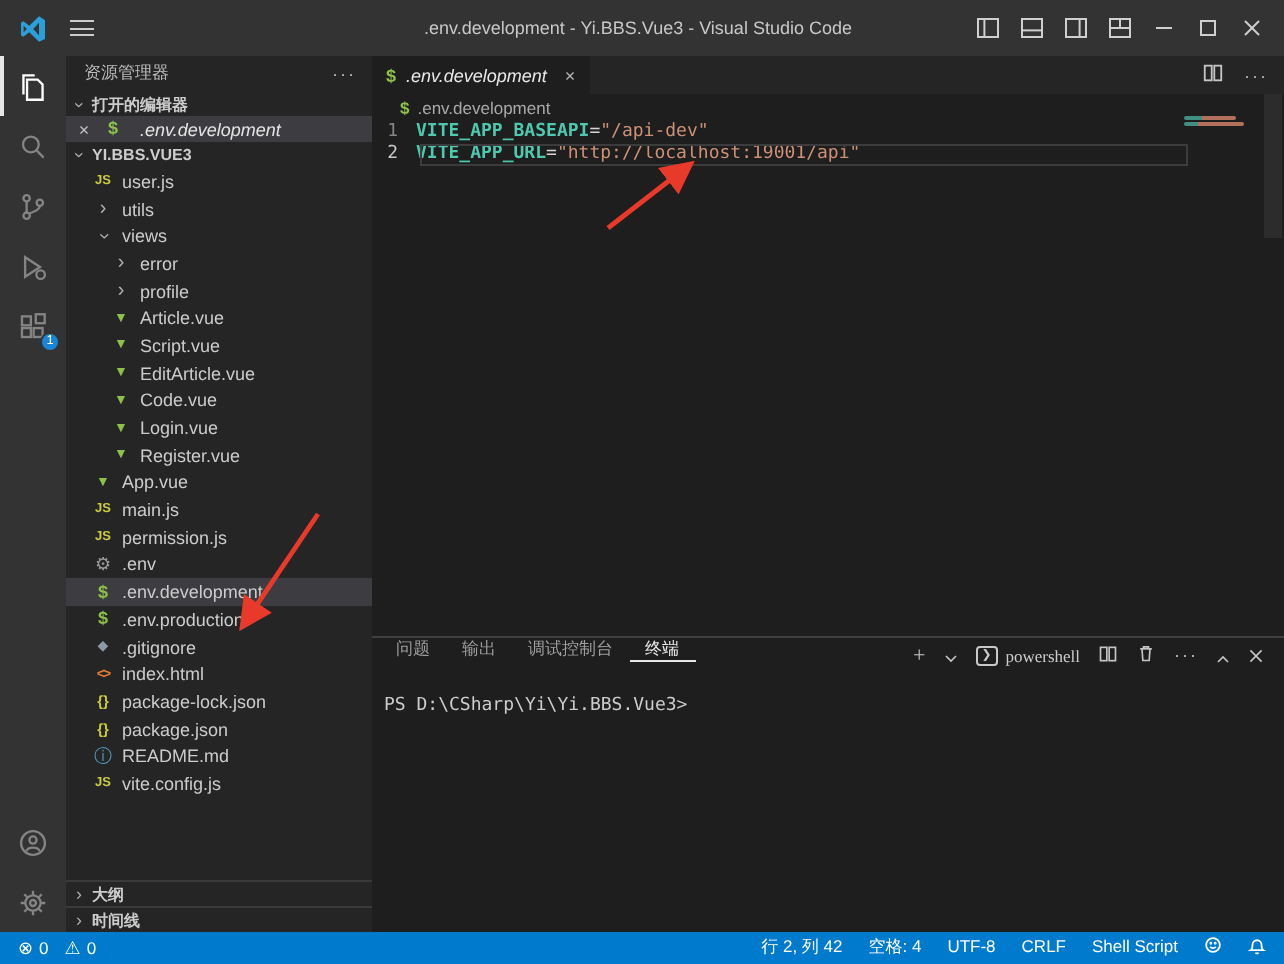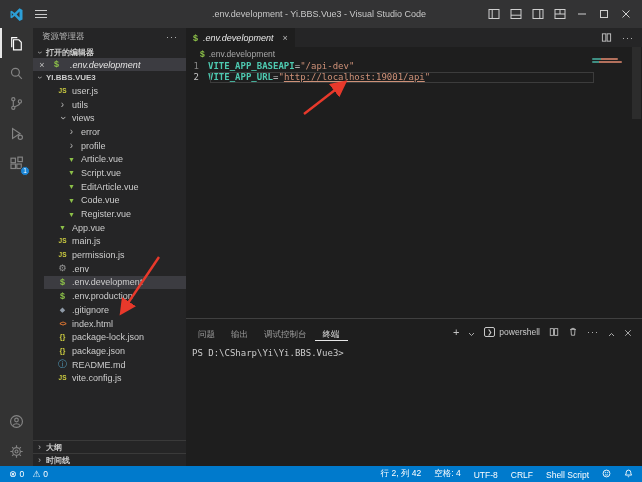--- a/index.html
+++ b/index.html
@@ -35,21 +35,21 @@
   
   .sidebar{position:absolute;left:33px;top:28px;width:153px;bottom:16px;background:#252526;overflow:hidden;}
   .sb-title{height:18px;display:flex;align-items:center;padding:0 8px 0 9px;font-size:8.5px;color:#bbbbbb;}
   .sb-title .more{margin-left:auto;font-size:9px;color:#c5c5c5;letter-spacing:1px;}
   .sb-sec{height:12px;display:flex;align-items:center;font-size:8px;font-weight:bold;color:#cccccc;padding-left:2px;gap:2px;}
   .chevg{display:inline-block;width:9px;text-align:center;font-size:9px;font-weight:normal;color:#b0b0b0;line-height:1;}
   .chevg.open{transform:rotate(90deg);}
   .oe-item{height:13px;display:flex;align-items:center;background:#3c3c41;font-size:9px;padding-left:5px;gap:4px;}
   .oe-close{color:#c0c0c0;font-size:9px;width:8px;text-align:center;}
   .oe-item .lbl{font-style:italic;color:#e4e4e4;}
-  .tree{margin-top:1px;padding-left:11px;}
+  .tree{margin-top:1px;}
   .trow{height:13.7px;display:flex;align-items:center;font-size:9px;color:#cccccc;padding-left:12px;}
   .trow.ind2{padding-left:21px;}
   .trow.sel{background:#3c3c41;}
   .ticon{width:13px;flex:none;text-align:center;margin-right:3px;line-height:1;display:inline-block;}
   .chev{color:#b0b0b0;font-size:10px;}
   .chev.open{transform:rotate(90deg);}
   .ic-js{color:#cbcb41;font-weight:bold;font-size:6.5px;}
   .ic-vue{color:#8dc149;font-size:7px;}
   .ic-shell{color:#8dc149;font-weight:bold;font-size:9px;}
   .ic-gear{color:#9a9a9a;font-size:9px;}
@@ -72,52 +72,52 @@
   .editor-actions svg{stroke:#c5c5c5;fill:none;stroke-width:1;}
   .breadcrumb{height:13px;display:flex;align-items:center;gap:4px;padding-left:14px;font-size:8.5px;color:#a9a9a9;}
   .breadcrumb .dollar{color:#8dc149;font-weight:bold;font-size:8.5px;}
   .code{position:relative;font-family:"DejaVu Sans Mono","Liberation Mono",monospace;font-size:9px;}
   .cline{height:11.5px;display:flex;align-items:center;position:relative;}
   .lnum{width:22px;flex:none;text-align:right;padding-right:9px;color:#858585;}
   .lnum.active{color:#c6c6c6;}
   .tk-key{color:#4ec9b0;font-weight:bold;}
   .tk-op{color:#d4d4d4;}
   .tk-str{color:#ce9178;}
-  .tk-link{color:#ce9178;text-decoration:underline;}
+  .tk-link{color:#ce9178;}
   .cline.current::before{content:"";position:absolute;left:24px;right:48px;top:0;bottom:0;
     border:1px solid #3c3c3c;pointer-events:none;}
   .minimap{position:absolute;right:16px;top:30px;width:34px;}
   .mm-mark{height:2px;margin-bottom:1px;border-radius:1px;}
   .mm1{width:26px;background:linear-gradient(90deg,#3f8f83 0 9px,#b3705c 9px 26px);}
   .mm2{width:30px;background:linear-gradient(90deg,#3f8f83 0 7px,#b3705c 7px 30px);}
   .vscroll{position:absolute;right:1px;top:19px;width:9px;height:72px;background:rgba(120,120,120,0.16);}
 
   
   .panel{position:absolute;left:186px;top:318px;right:0;bottom:16px;background:#1e1e1e;
     border-top:1px solid rgba(128,128,128,0.35);}
-  .panel-tabs{height:22px;display:flex;align-items:flex-end;padding-left:4px;}
+  .panel-tabs{height:22px;display:flex;align-items:flex-start;padding-left:4px;font-family:Liberation Serif, serif;}
   .ptabs{display:flex;}
   .ptab{padding:0 8px;font-size:8.5px;color:#9d9d9d;display:flex;align-items:center;}
   .ptab.active{color:#e7e7e7;box-shadow:inset 0 -1px 0 #e7e7e7;}
   .panel-actions{margin-left:auto;display:flex;align-items:center;gap:9px;padding-right:10px;color:#c5c5c5;}
   .panel-actions svg{stroke:#c5c5c5;fill:none;stroke-width:1;}
   .pa-plus{font-size:11px;line-height:1;}
   .ps-chip{display:flex;align-items:center;gap:4px;font-size:8.5px;color:#cccccc;}
   .ps-ic{width:11px;height:10px;border:1px solid #c8c8c8;border-radius:2px;display:flex;
     align-items:center;justify-content:center;font-size:6px;color:#c8c8c8;line-height:1;}
   .term{padding:7px 0 0 6px;font-family:"DejaVu Sans Mono","Liberation Mono",monospace;
     font-size:9px;color:#cccccc;}
 
   
   .statusbar{position:absolute;left:0;right:0;bottom:0;height:16px;background:#007acc;color:#ffffff;
     display:flex;align-items:center;font-size:8.5px;padding:0 9px;}
   .sb-left{display:flex;align-items:center;gap:8px;}
   .sb-pair{display:flex;align-items:center;gap:3px;}
   .sb-icg{font-size:9px;line-height:1;}
-  .sb-right{margin-left:auto;display:flex;align-items:flex-end;gap:13px;}
+  .sb-right{margin-left:auto;display:flex;align-items:flex-start;gap:13px;}
   .sb-right svg{stroke:#ffffff;fill:none;stroke-width:1;}
 
   
   .arrows{position:absolute;left:0;top:0;pointer-events:none;z-index:50;}
 </style>
 </head>
 <body>
 
 <div class="window">
 
@@ -286,20 +286,24 @@
         <div class="trow ind2">
           <span class="ticon ic-vue">▼</span>
           <span class="tlabel">EditArticle.vue</span>
         </div>
 
         <div class="trow ind2">
           <span class="ticon ic-vue">▼</span>
           <span class="tlabel">Code.vue</span>
         </div>
 
+        <div class="trow ind2">
+          <span class="ticon ic-vue">▼</span>
+          <span class="tlabel">Login.vue</span>
+        </div>
 
 
         <div class="trow ind2">
           <span class="ticon ic-vue">▼</span>
           <span class="tlabel">Register.vue</span>
         </div>
 
 
         <div class="trow ind1">
           <span class="ticon ic-vue">▼</span>

